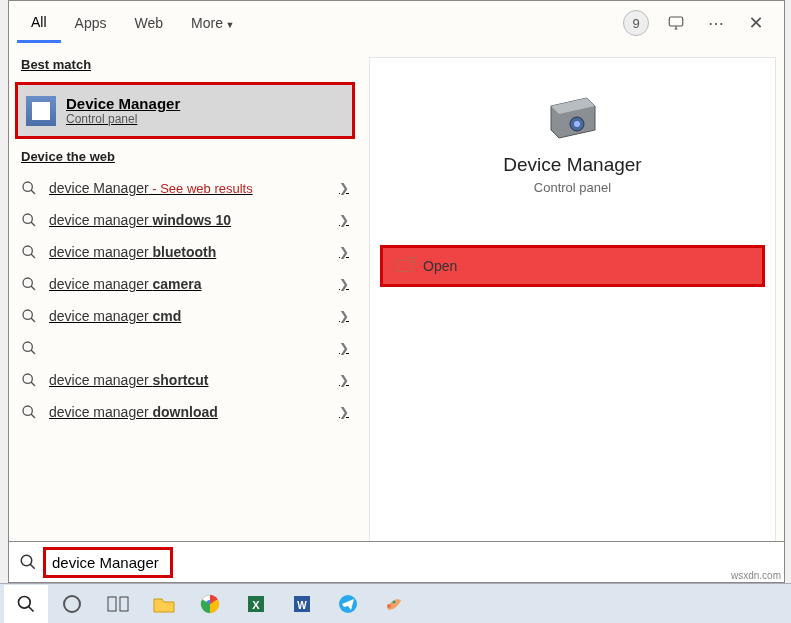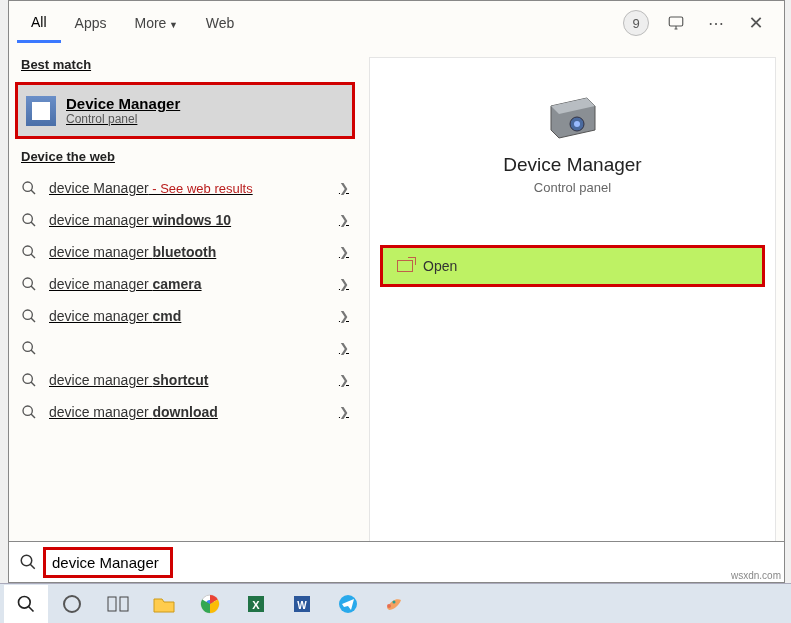--- a/index.html
+++ b/index.html
@@ -23,41 +23,41 @@
 .best-title { font-size: 15px; font-weight: 600; }
 .best-sub { font-size: 12px; color: #555; }
 .web-row { display: flex; align-items: center; padding: 8px 12px; gap: 10px; cursor: pointer; font-size: 14px; color: #333; }
 .web-row .chev { margin-left: auto; color: #777; font-size: 12px; }
 .web-row .sico { width: 18px; color: #555; }
 .web-row .hint { color: #b91c1c; font-size: 13px; }
 .preview-card { background: #fff; border: 1px solid #e5e5e5; padding: 30px 10px 10px; height: 100%; text-align: center; }
 .preview-icon { width: 60px; height: 50px; margin: 0 auto 16px; position: relative; }
 .preview-title { font-size: 19px; color: #222; margin-bottom: 4px; }
 .preview-sub { font-size: 13px; color: #666; margin-bottom: 50px; }
-.open-row { display: flex; align-items: center; gap: 10px; padding: 10px 14px; background: #bef264; border: 3px solid #d00000; text-align: left; font-size: 14px; color: #333; }
+.open-row { display: flex; align-items: center; gap: 10px; padding: 10px 14px; background: #ef4444; border: 3px solid #d00000; text-align: left; font-size: 14px; color: #333; }
 .open-row .oicon { width: 16px; height: 12px; border: 1.5px solid #c0604a; position: relative; }
 .open-row .oicon::after { content: ""; position: absolute; top: -4px; right: -4px; width: 7px; height: 7px; border-top: 1.5px solid #c0604a; border-right: 1.5px solid #c0604a; }
 .search-wrap { position: absolute; left: 0; right: 0; bottom: 40px; height: 42px; background: #fff; border: 1px solid #888; display: flex; align-items: center; padding: 0 10px; }
 .search-wrap .sglass { font-size: 16px; color: #333; margin-right: 6px; }
 .search-input { border: 3px solid #d00000; padding: 4px 6px; font-size: 15px; outline: none; width: 130px; }
 .taskbar { position: absolute; left: 0; right: 0; bottom: 0; height: 40px; background: #dde5ee; border-top: 1px solid #aab; display: flex; align-items: center; padding: 0 4px; gap: 2px; }
 .tb-item { width: 44px; height: 38px; display: flex; align-items: center; justify-content: center; font-size: 18px; }
 .tb-search { background: #fff; }
 .watermark { position: absolute; right: 10px; bottom: 42px; font-size: 10px; color: #888; }
 svg { display: block; }
 </style>
 </head>
 <body>
 
 <div class="window">
   <div class="tabs">
     <div class="tab active">All</div>
     <div class="tab">Apps</div>
+    <div class="tab">Web</div>
     <div class="tab tab-more">More</div>
-    <div class="tab">Web</div>
     <div class="tab-spacer"></div>
     <div class="tab-icon">
         <div class="badge-circle">9</div>
       </div>
     <div class="tab-icon">
       <svg width="18" height="18" viewBox="0 0 24 24" fill="none" stroke="#555" stroke-width="1.5">
           <rect x="3" y="4" width="18" height="12" rx="2"></rect>
           <path d="M10 20h4M12 16v4"></path>
         </svg>
     </div>

